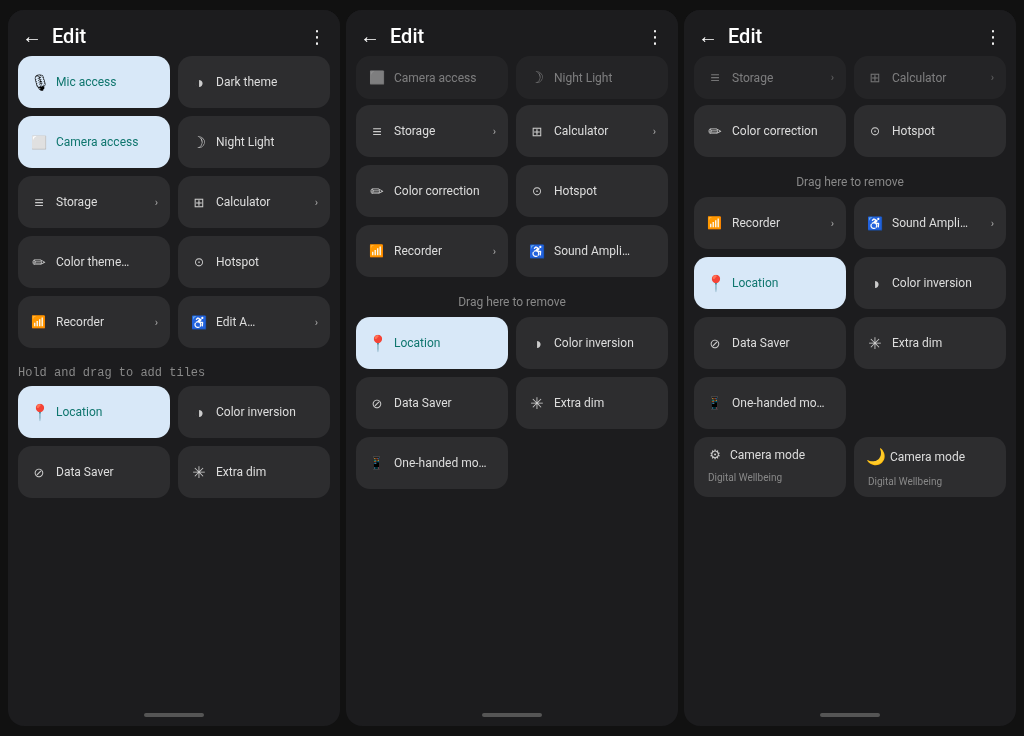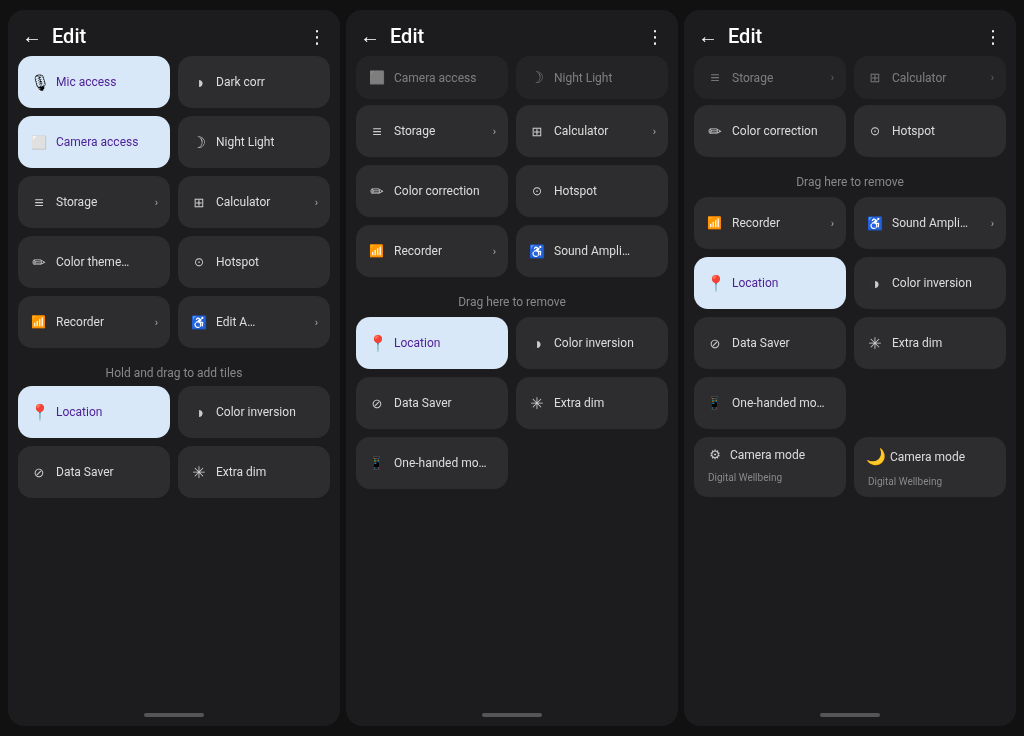--- a/index.html
+++ b/index.html
@@ -90,21 +90,21 @@
       position: relative;
       cursor: pointer;
     }
 
     .tile.active {
       background: #d8e8f8;
       color: #000;
     }
 
     .tile.active .tile-label {
-      color: #4c1d95;
+      color: #0f766e;
     }
 
     .tile.active .tile-icon {
       color: #000;
     }
 
     .tile-icon {
       font-size: 16px;
       color: #ccc;
       flex-shrink: 0;
@@ -123,24 +123,25 @@
     }
 
     .tile-chevron {
       font-size: 11px;
       color: #aaa;
       margin-left: auto;
     }
 
     
     .section-label {
-      text-align: center;
+      text-align: left;
       font-size: 12px;
       color: #888;
       padding: 10px 0 6px 0;
+      font-family: Liberation Mono, monospace;
     }
 
     .drag-label {
       text-align: center;
       font-size: 12px;
       color: #888;
       padding: 10px 0 8px 0;
     }
 
     
@@ -172,21 +173,21 @@
     </div>
     <div class="panel-scroll">
       <div class="tile-grid">
 
         <div class="tile active">
           <span class="tile-icon">🎙</span>
           <span class="tile-label">Mic access</span>
         </div>
         <div class="tile">
           <span class="tile-icon">◑</span>
-          <span class="tile-label">Dark corr</span>
+          <span class="tile-label">Dark theme</span>
         </div>
 
         <div class="tile active">
           <span class="tile-icon" style="font-size:13px;">⬜</span>
           <span class="tile-label">Camera access</span>
         </div>
         <div class="tile">
           <span class="tile-icon">☽</span>
           <span class="tile-label">Night Light</span>
         </div>

